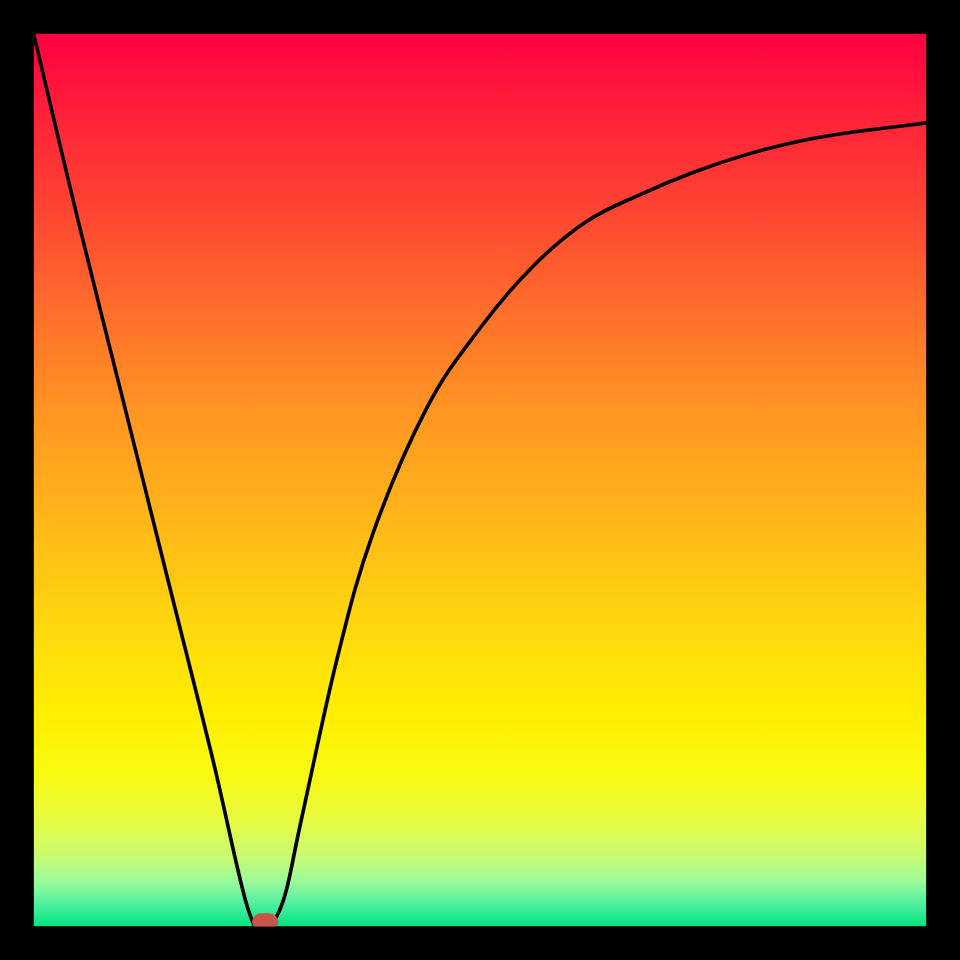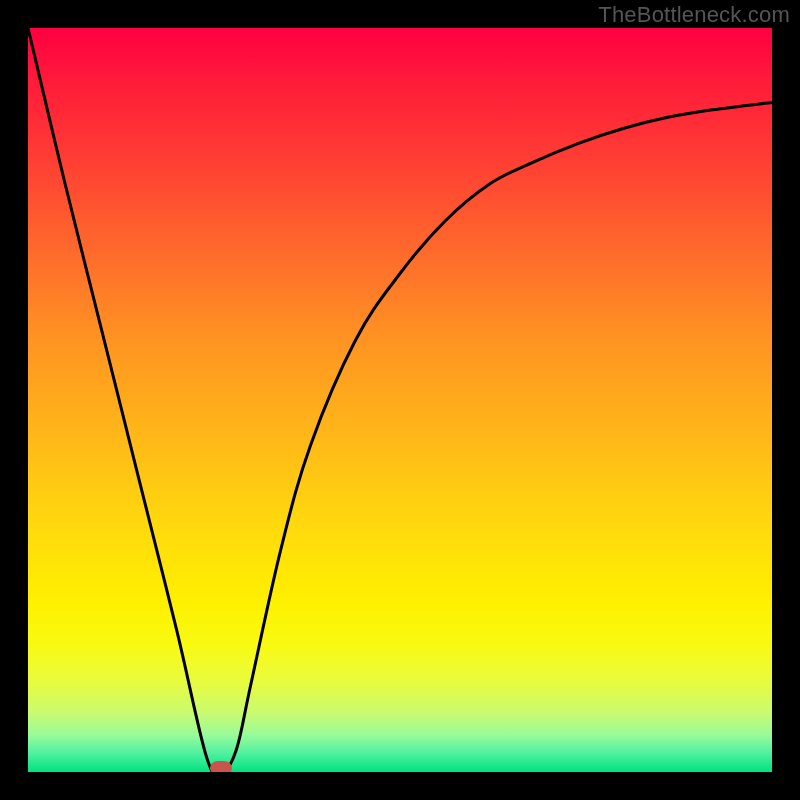--- a/index.html
+++ b/index.html
@@ -69,21 +69,20 @@
     border-radius: 8px / 7px;
     background: #c9544c;
     z-index: 3;
     transform: translate(-50%, -50%);
   }
 </style>
 </head>
 <body>
 
 <div class="outer">
-  <div class="attribution">TheBottleneck.com</div>
 
   <div class="plot">
     <div class="gradient"></div>
 
     <svg class="curve" viewBox="0 0 744 744" preserveAspectRatio="none">
       <path fill="none" stroke="#000" stroke-width="3" stroke-linecap="round" stroke-linejoin="round" d="M 0 0 C 6.696000000000001 28.1232, 23.808 101.3328, 37.2 156.24 C 50.592000000000006 211.1472, 61.00800000000001 251.47200000000004, 74.4 305.04 C 87.792 358.608, 98.208 400.272, 111.6 453.84 C 124.99199999999999 507.40799999999996, 136.74720000000002 553.0896, 148.8 602.64 C 160.8528 652.1904, 170.5248 703.6752, 178.56 729.12 C 186.5952 754.5648, 188.0832 745.3392, 193.44 744 C 198.7968 742.6608, 202.96320000000003 737.7503999999999, 208.32000000000002 721.68 C 213.67680000000001 705.6096, 215.16479999999999 690.8784, 223.2 654.72 C 231.2352 618.5616, 242.2464 563.6544, 252.96 520.8 C 263.6736 477.94559999999996, 269.32800000000003 454.13759999999996, 282.72 416.64 C 296.112 379.1424, 311.2896 343.2816, 327.36 312.48 C 343.4304 281.6784, 355.9296 266.94719999999995, 372 245.51999999999998 C 388.0704 224.09279999999998, 400.56960000000004 209.51040000000006, 416.64000000000004 193.44000000000005 C 432.71040000000005 177.36960000000005, 445.20959999999997 166.9536, 461.28 156.24 C 477.3504 145.52640000000002, 489.8496 141.28560000000007, 505.92 133.92000000000007 C 521.9904 126.55440000000009, 534.4895999999999 121.34640000000006, 550.56 115.32000000000005 C 566.6304 109.29360000000004, 579.1296 105.12720000000007, 595.2 100.44000000000005 C 611.2704000000001 95.75280000000004, 623.7696000000001 92.62799999999997, 639.84 89.27999999999997 C 655.9104 85.93199999999997, 665.7312000000001 84.51840000000003, 684.48 81.84000000000003 C 703.2288 79.16160000000004, 733.2864 75.73919999999998, 744 74.39999999999998"></path>
     </svg>
 
     <div class="marker" style="left: 193.44px; top: 740px; background: rgb(201, 84, 76);"></div>
   </div>

